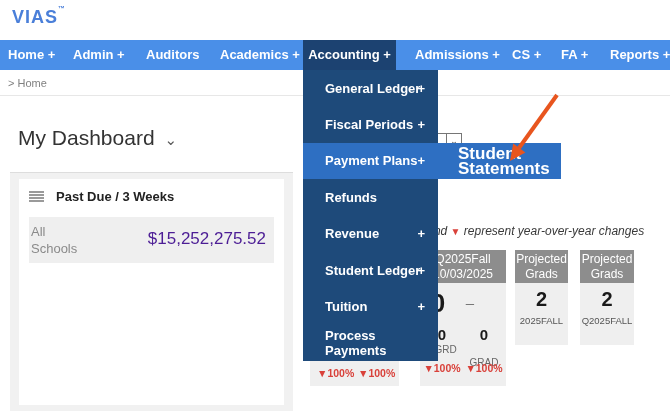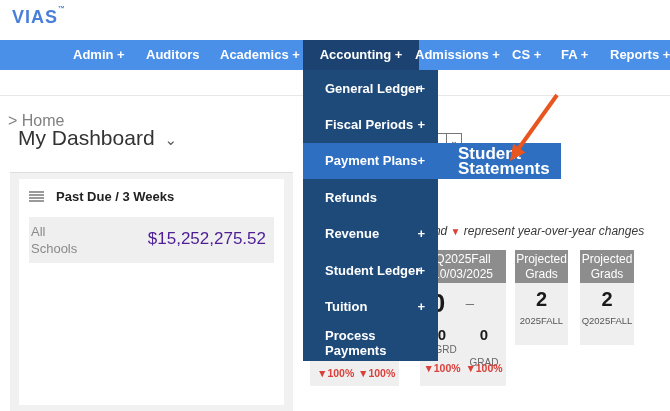--- a/index.html
+++ b/index.html
@@ -13,21 +13,21 @@
           letter-spacing:1px; color:#4a7fd9; }
   .logo .tm { font-size:7px; vertical-align:top; position:relative; top:-2px; }
   
   .navbar { position:absolute; left:0; top:40px; width:670px; height:30px; background:#4a8fe8; }
   .nav-item { position:absolute; top:0; height:30px; line-height:30px; color:#fff;
               font-size:13px; font-weight:600; cursor:pointer; white-space:nowrap; }
   .nav-item.active { background:#1c4271; text-align:center; }
   
   .crumbbar { position:absolute; left:0; top:70px; width:670px; height:26px;
               background:#fff; border-bottom:1px solid #e7e7e7; }
-  .crumb { position:absolute; left:8px; top:0; line-height:26px; font-size:16px; color:#808080;margin-top:38px; }
+  .crumb { position:absolute; left:8px; top:0; line-height:26px; font-size:11px; color:#808080; }
   
   .page-title { position:absolute; left:18px; top:126px; font-size:21px; color:#333; }
   .page-title .caret { font-size:15px; color:#555; margin-left:10px; }
   
   .term-select { position:absolute; left:385px; top:133px; width:77px; height:19px;
                  background:#fff; border:1px solid #767676; z-index:5; font-size:12px; color:#222; }
   .term-select .val { position:absolute; left:4px; top:0; line-height:17px; }
   .term-select .dd { position:absolute; right:0; top:0; width:15px; height:17px;
                      border-left:1px solid #767676; text-align:center; line-height:15px;
                      font-size:9px; color:#333; }
@@ -72,24 +72,25 @@
                    padding-left:20px; width:105px; }
   
   .arrow-svg { position:absolute; left:490px; top:85px; z-index:20; pointer-events:none; }
 </style>
 </head>
 <body>
 
 <div class="logo"><span>VIAS</span><span class="tm">™</span></div>
 
 <div class="navbar">
+  <span class="nav-item" style="left:8px">Home +</span>
   <span class="nav-item" style="left:73px">Admin +</span>
   <span class="nav-item" style="left:146px">Auditors</span>
   <span class="nav-item" style="left:220px">Academics +</span>
-  <span class="nav-item active" style="left:303px;width:116px">Accounting +</span>
+  <span class="nav-item active" style="left:303px;width:93px">Accounting +</span>
   <span class="nav-item" style="left:415px">Admissions +</span>
   <span class="nav-item" style="left:512px">CS +</span>
   <span class="nav-item" style="left:561px">FA +</span>
   <span class="nav-item" style="left:610px">Reports +</span>
 </div>
 
 <div class="crumbbar">
   <span class="crumb">&gt; Home</span>
 </div>
 

